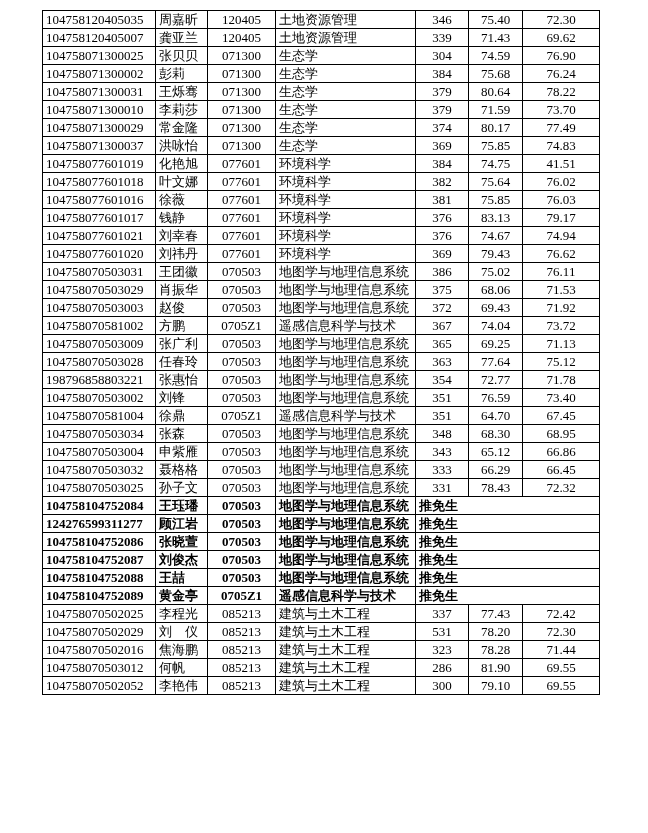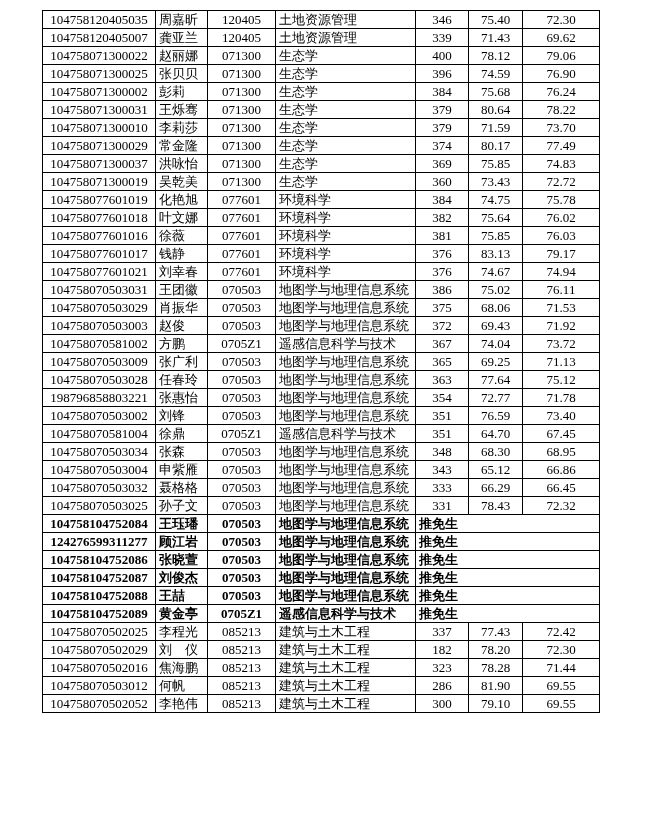--- a/index.html
+++ b/index.html
@@ -27,21 +27,21 @@
   table.admission td {
     border: 1px solid #000000;
     height: 17px;
     padding: 0 3px;
     font-size: 13px;
     line-height: 17px;
     white-space: nowrap;
     overflow: hidden;
     box-sizing: border-box;
   }
-  td.c-id     { text-align: center; }
+  td.c-id     { }
   td.c-name   { text-align: left; padding-left: 6px; margin-top: 14px; }
   td.c-code   { text-align: center; }
   td.c-major  { text-align: left; padding-left: 6px; }
   td.c-score  { text-align: center; }
   td.c-status { font-weight: bold; }
   tr.bold-row td { font-weight: bold; }
 </style>
 </head>
 <body>
 
@@ -69,34 +69,25 @@
         <tr>
           <td class="c-id">104758120405007</td>
           <td class="c-name">龚亚兰</td>
           <td class="c-code">120405</td>
           <td class="c-major">土地资源管理</td>
           <td class="c-score">339</td>
           <td class="c-score">71.43</td>
           <td class="c-score">69.62</td>
         </tr>
         <tr>
-          <td class="c-id">104758071300022</td>
-          <td class="c-name">赵丽娜</td>
-          <td class="c-code">071300</td>
-          <td class="c-major">生态学</td>
-          <td class="c-score">400</td>
-          <td class="c-score">78.12</td>
-          <td class="c-score">79.06</td>
-        </tr>
-        <tr>
           <td class="c-id">104758071300025</td>
           <td class="c-name">张贝贝</td>
           <td class="c-code">071300</td>
           <td class="c-major">生态学</td>
-          <td class="c-score">396</td>
+          <td class="c-score">304</td>
           <td class="c-score">74.59</td>
           <td class="c-score">76.90</td>
         </tr>
         <tr>
           <td class="c-id">104758071300002</td>
           <td class="c-name">彭莉</td>
           <td class="c-code">071300</td>
           <td class="c-major">生态学</td>
           <td class="c-score">384</td>
           <td class="c-score">75.68</td>
@@ -132,36 +123,27 @@
         <tr>
           <td class="c-id">104758071300037</td>
           <td class="c-name">洪咏怡</td>
           <td class="c-code">071300</td>
           <td class="c-major">生态学</td>
           <td class="c-score">369</td>
           <td class="c-score">75.85</td>
           <td class="c-score">74.83</td>
         </tr>
         <tr>
-          <td class="c-id">104758071300019</td>
-          <td class="c-name">吴乾美</td>
-          <td class="c-code">071300</td>
-          <td class="c-major">生态学</td>
-          <td class="c-score">360</td>
-          <td class="c-score">73.43</td>
-          <td class="c-score">72.72</td>
-        </tr>
-        <tr>
           <td class="c-id">104758077601019</td>
           <td class="c-name">化艳旭</td>
           <td class="c-code">077601</td>
           <td class="c-major">环境科学</td>
           <td class="c-score">384</td>
           <td class="c-score">74.75</td>
-          <td class="c-score">75.78</td>
+          <td class="c-score">41.51</td>
         </tr>
         <tr>
           <td class="c-id">104758077601018</td>
           <td class="c-name">叶文娜</td>
           <td class="c-code">077601</td>
           <td class="c-major">环境科学</td>
           <td class="c-score">382</td>
           <td class="c-score">75.64</td>
           <td class="c-score">76.02</td>
         </tr>
@@ -184,20 +166,29 @@
           <td class="c-score">79.17</td>
         </tr>
         <tr>
           <td class="c-id">104758077601021</td>
           <td class="c-name">刘幸春</td>
           <td class="c-code">077601</td>
           <td class="c-major">环境科学</td>
           <td class="c-score">376</td>
           <td class="c-score">74.67</td>
           <td class="c-score">74.94</td>
+        </tr>
+        <tr>
+          <td class="c-id">104758077601020</td>
+          <td class="c-name">刘祎丹</td>
+          <td class="c-code">077601</td>
+          <td class="c-major">环境科学</td>
+          <td class="c-score">369</td>
+          <td class="c-score">79.43</td>
+          <td class="c-score">76.62</td>
         </tr>
         <tr>
           <td class="c-id">104758070503031</td>
           <td class="c-name">王团徽</td>
           <td class="c-code">070503</td>
           <td class="c-major">地图学与地理信息系统</td>
           <td class="c-score">386</td>
           <td class="c-score">75.02</td>
           <td class="c-score">76.11</td>
         </tr>
@@ -358,21 +349,21 @@
           <td class="c-major">建筑与土木工程</td>
           <td class="c-score">337</td>
           <td class="c-score">77.43</td>
           <td class="c-score">72.42</td>
         </tr>
         <tr>
           <td class="c-id">104758070502029</td>
           <td class="c-name">刘　仪</td>
           <td class="c-code">085213</td>
           <td class="c-major">建筑与土木工程</td>
-          <td class="c-score">182</td>
+          <td class="c-score">531</td>
           <td class="c-score">78.20</td>
           <td class="c-score">72.30</td>
         </tr>
         <tr>
           <td class="c-id">104758070502016</td>
           <td class="c-name">焦海鹏</td>
           <td class="c-code">085213</td>
           <td class="c-major">建筑与土木工程</td>
           <td class="c-score">323</td>
           <td class="c-score">78.28</td>

